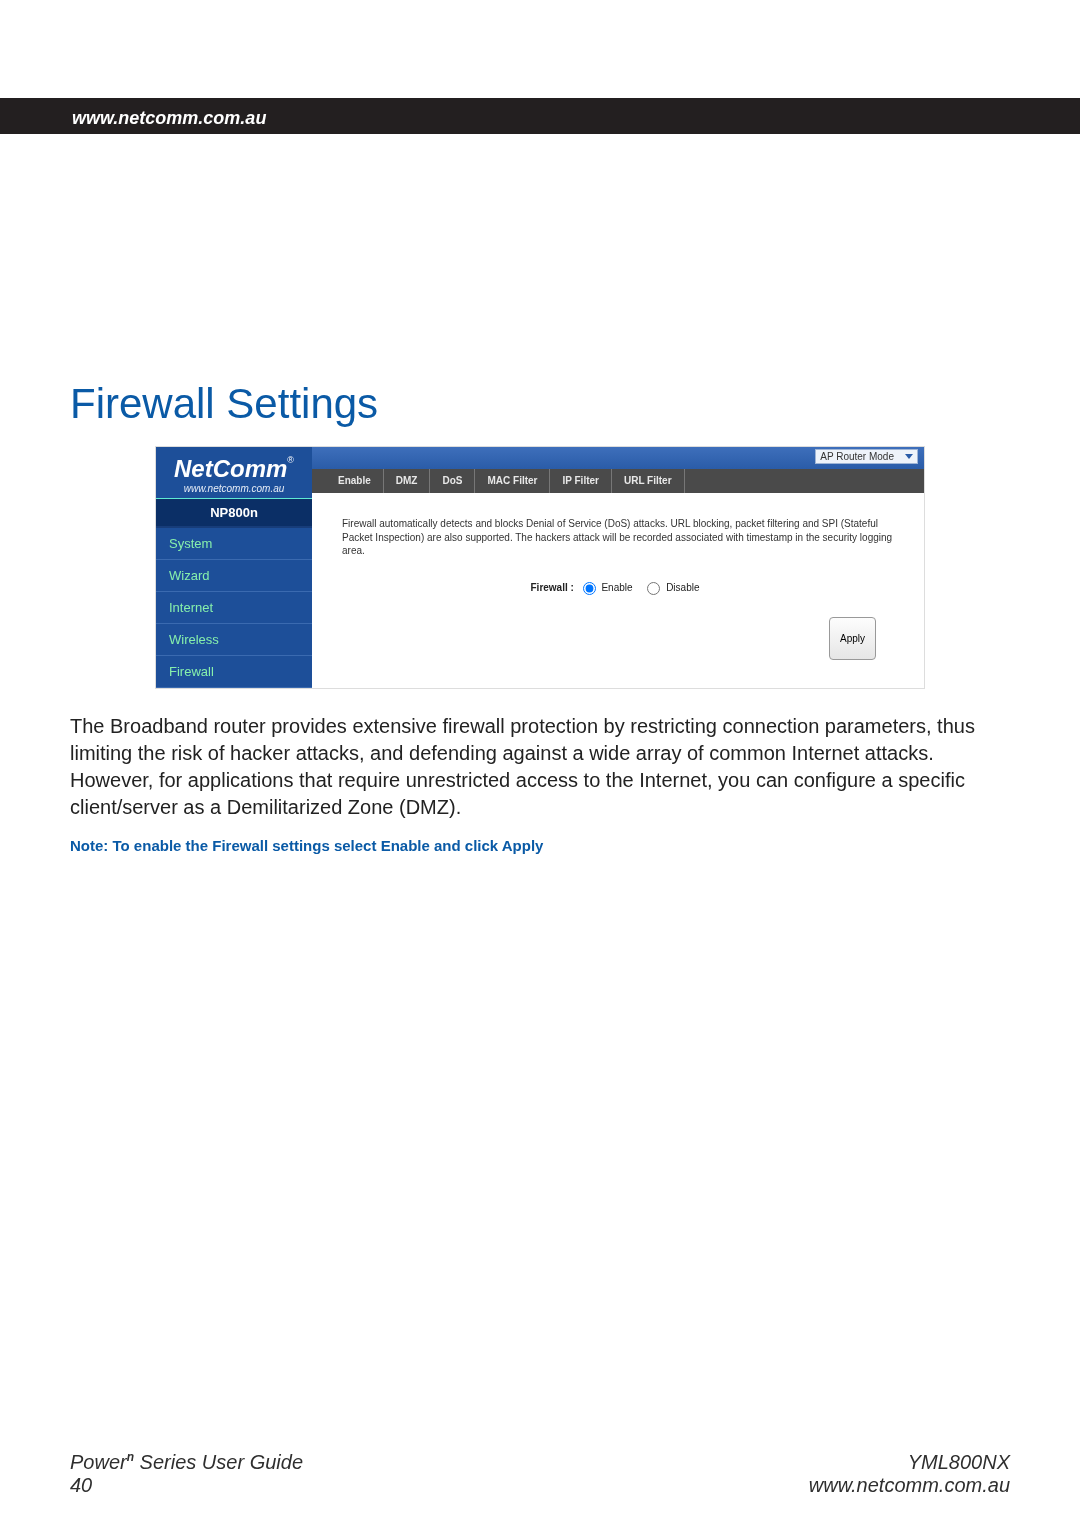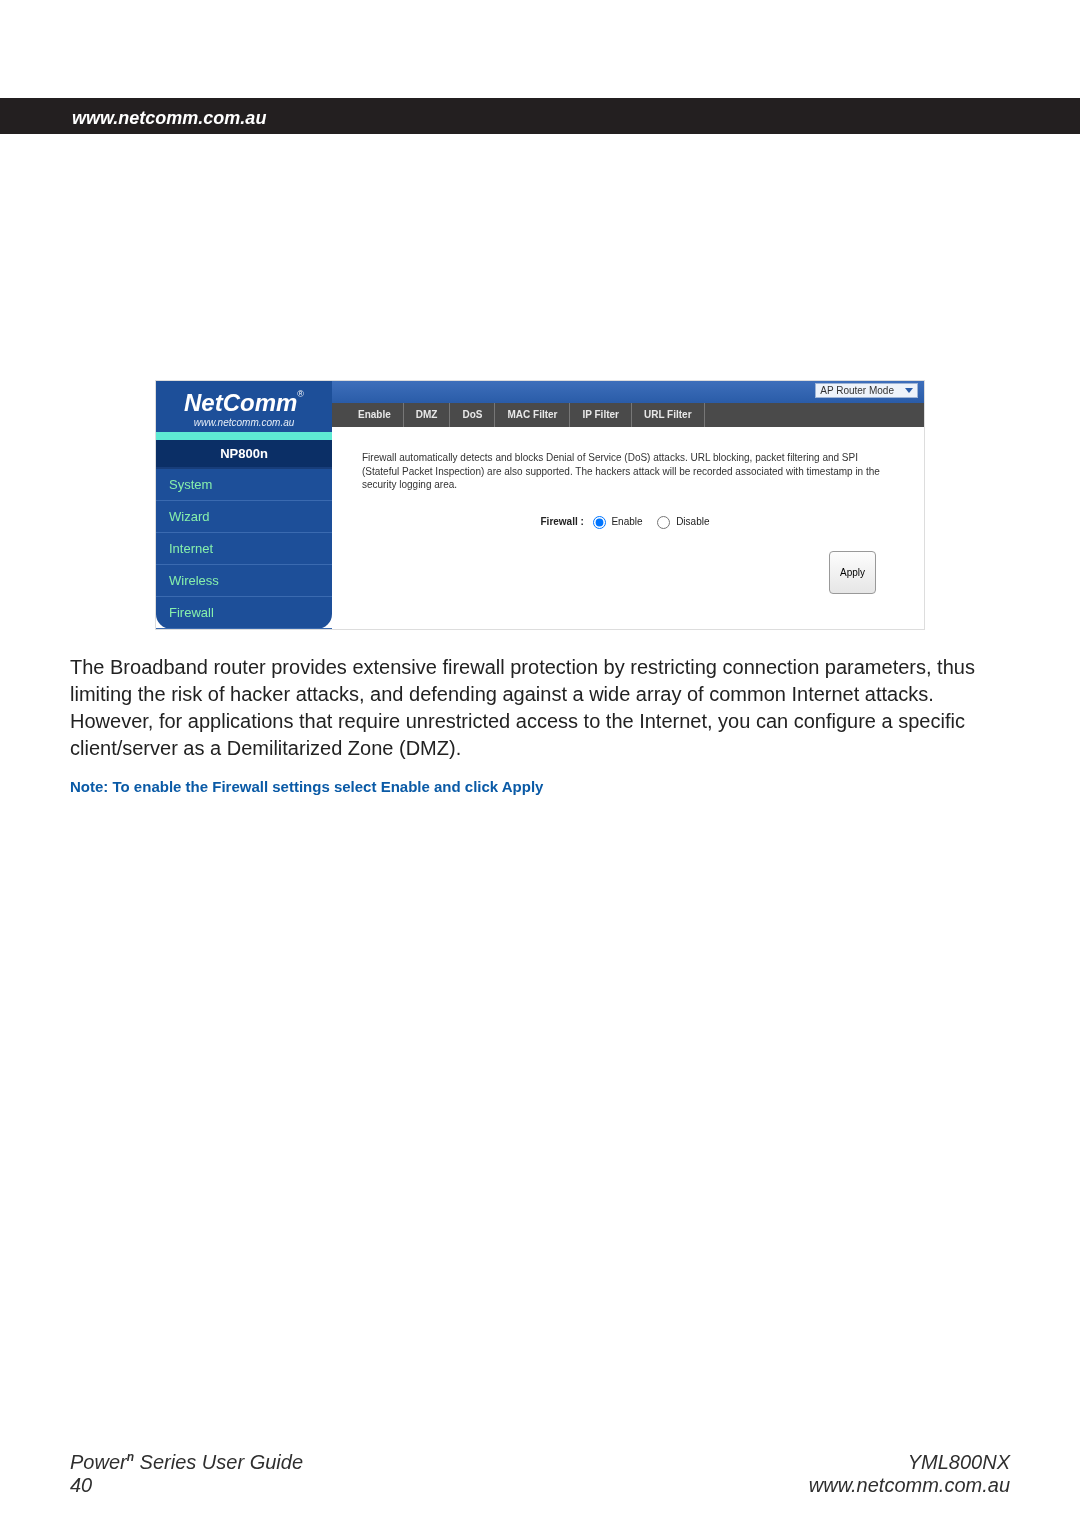--- a/index.html
+++ b/index.html
@@ -67,25 +67,24 @@
     font-family: Helvetica, Arial, sans-serif;
   }
   .screenshot-container {
     width: 770px;
     margin: 0 auto 24px auto;
     display: flex;
     background: #fff;
     border: 1px solid #ddd;
   }
   .ss-sidebar {
-    width: 176px;
+    width: 156px;
     background: #1d4f99;
     color: #fff;
     font-size: 13px;
-    border-radius: 15px;
   }
   .ss-sidebar-logo-area {
     background: #1d4f99;
     text-align: center;
     padding: 8px 0 4px 0;
   }
   .ss-small-logo {
     font-style: italic;
     font-weight: 900;
     font-size: 24px;
@@ -98,21 +97,21 @@
     color: #e6edf7;
     display: block;
   }
   .ss-model-band {
     background: #0b2f66;
     color: #fff;
     font-weight: bold;
     text-align: center;
     font-size: 13px;
     padding: 6px 0;
-    border-top: 8px solid #5eead4;
+    border-top: 1px solid #5eead4;
     border-bottom: 2px solid #173d7a;
   }
   .ss-nav-item {
     padding: 8px 13px;
     color: #86efac;
     border-bottom: 1px solid #3a6ab0;
     cursor: pointer;
   }
   .ss-main {
     flex: 1;
@@ -222,20 +221,21 @@
 
 <div class="page-header">
   <div class="header-dark-band"></div>
   <div class="logo-brand">
     <span>NetComm</span><span class="reg">®</span>
   </div>
   <div class="logo-url">www.netcomm.com.au</div>
 </div>
 
 <div class="main-content">
+  <h1 class="section-title">Firewall Settings</h1>
 
   <div class="screenshot-container">
 
     <div class="ss-sidebar">
       <div class="ss-sidebar-logo-area">
         <div class="ss-small-logo">
           <span>NetComm</span><span class="reg">®</span>
         </div>
         <span class="ss-small-url">www.netcomm.com.au</span>
       </div>

